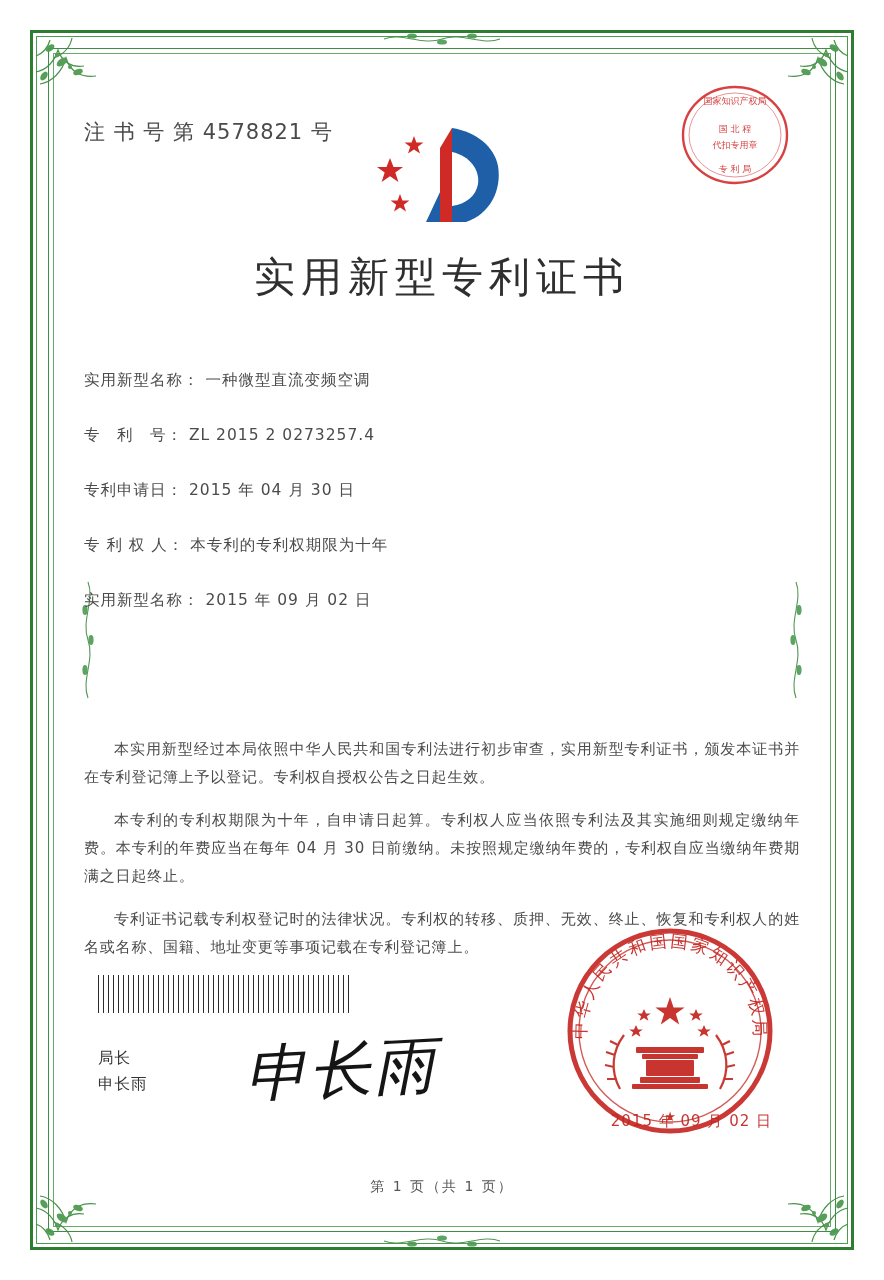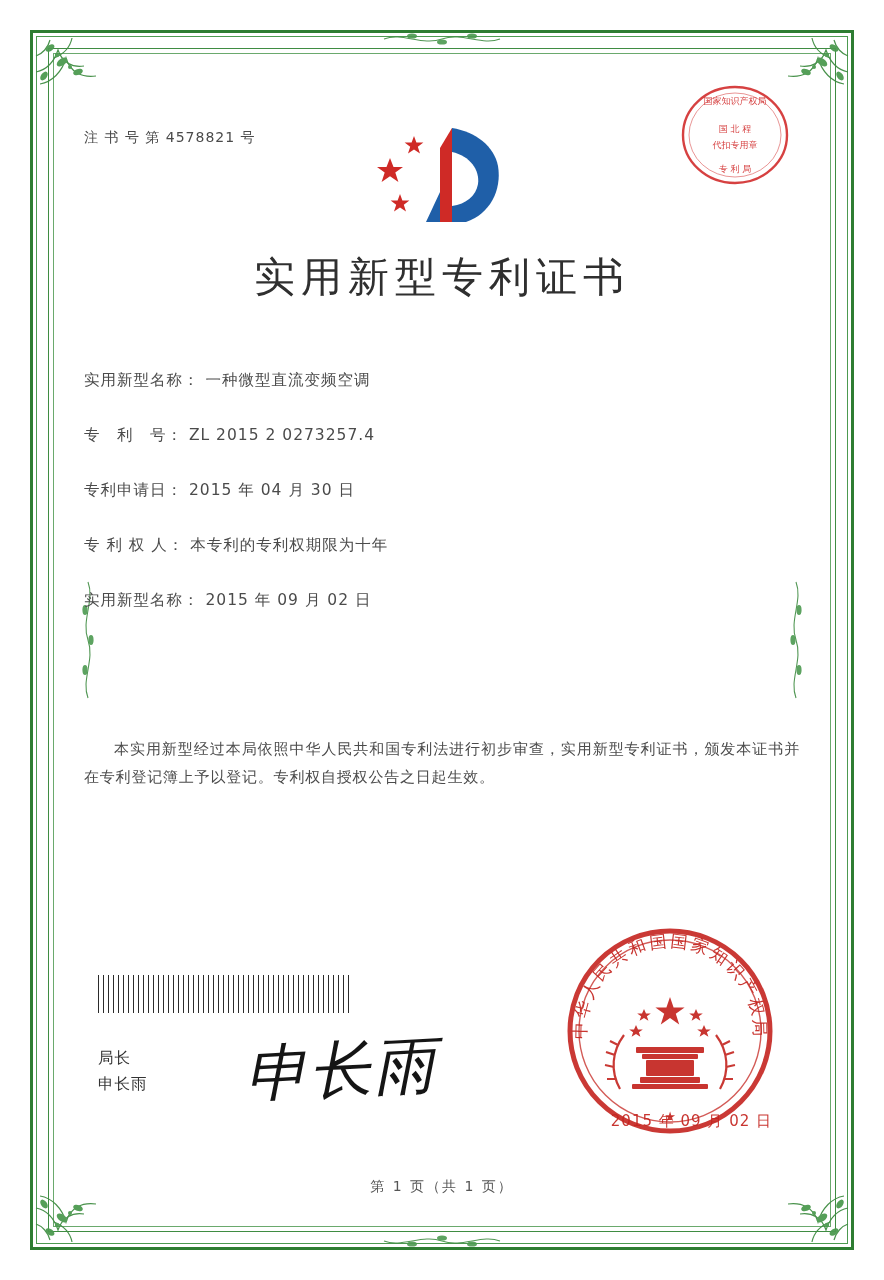--- a/index.html
+++ b/index.html
@@ -77,22 +77,22 @@
   
   .content {
     position: absolute;
     left: 70px; top: 70px;
     width: 744px;
     height: 1140px;
   }
 
   .reg-no {
     position: absolute;
-    left: 14px; top: 59px;
-    font-size: 14px;
+    left: 14px; top: 48px;
+    font-size: 21px;
     letter-spacing: 1px;
     color: #4a4a4a;
     font-family: "DejaVu Sans", "Liberation Sans", sans-serif;
   }
 
   
   .logo-mark {
     position: absolute;
     left: 300px; top: 48px;
     width: 140px; height: 115px;
@@ -390,20 +390,22 @@
         <span class="field-value">本专利的专利权期限为十年</span>
       </div>
       <div class="field-row">
         <span class="field-label">实用新型名称：</span>
         <span class="field-value">2015 年 09 月 02 日</span>
       </div>
     </div>
 
     <div class="paras">
       <p class="para">本实用新型经过本局依照中华人民共和国专利法进行初步审查，实用新型专利证书，颁发本证书并在专利登记簿上予以登记。专利权自授权公告之日起生效。</p>
+      <p class="para">本专利的专利权期限为十年，自申请日起算。专利权人应当依照专利法及其实施细则规定缴纳年费。本专利的年费应当在每年 04 月 30 日前缴纳。未按照规定缴纳年费的，专利权自应当缴纳年费期满之日起终止。</p>
+      <p class="para">专利证书记载专利权登记时的法律状况。专利权的转移、质押、无效、终止、恢复和专利权人的姓名或名称、国籍、地址变更等事项记载在专利登记簿上。</p>
     </div>
 
     <div class="barcode">
         <i style="width: 1px; background: rgb(43, 43, 43);"></i>
         <i style="width: 1px; background: transparent;"></i>
         <i style="width: 1px; background: rgb(43, 43, 43);"></i>
         <i style="width: 1px; background: transparent;"></i>
         <i style="width: 1px; background: rgb(43, 43, 43);"></i>
         <i style="width: 1px; background: transparent;"></i>
         <i style="width: 1px; background: rgb(43, 43, 43);"></i>

